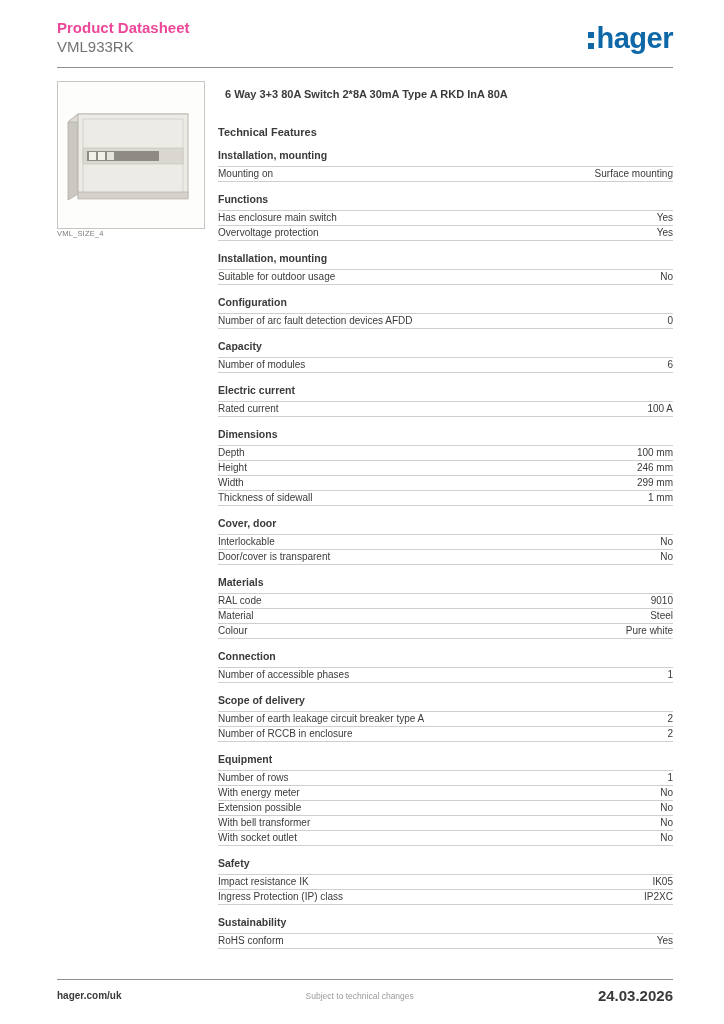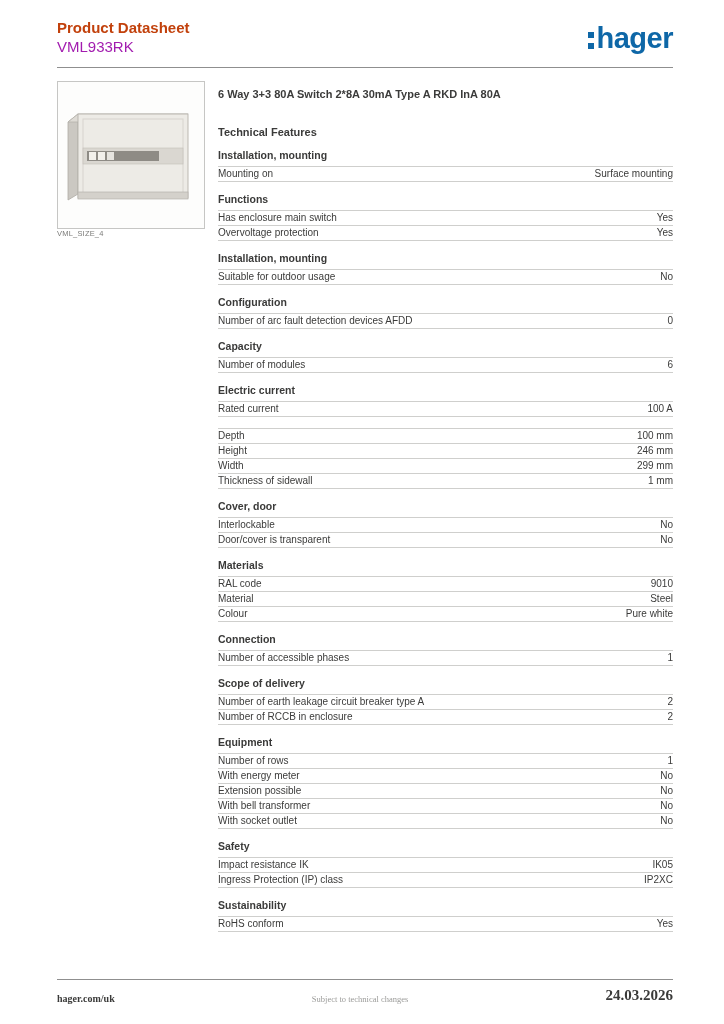--- a/index.html
+++ b/index.html
@@ -2,53 +2,53 @@
 <html><head>
 <meta charset="utf-8">
 <style>
   * { margin: 0; padding: 0; box-sizing: border-box; }
   html, body { width: 724px; height: 1024px; background: #ffffff; }
   body { font-family: "Liberation Sans", sans-serif; color: #3b3b3a; }
   .page { position: relative; width: 724px; height: 1024px; padding: 18px 51px 0 57px; background: #fff; }
 
   
   .header { display: flex; justify-content: space-between; align-items: flex-start; }
-  .header h1 { font-size: 15px; line-height: 19px; font-weight: bold; color: #c2410c; }
-  .subtitle { font-size: 15px; line-height: 19px; font-weight: normal; color: #a21caf; }
+  .header h1 { font-size: 15px; line-height: 19px; font-weight: bold; color: #ec4899; }
+  .subtitle { font-size: 15px; line-height: 19px; font-weight: normal; color: #737373; }
   .logo { display: flex; align-items: center; margin-top: 6px; }
   .logo-colon { display: inline-flex; flex-direction: column; gap: 5px; margin-right: 3px; margin-top: 4px; }
   .logo-colon i { display: block; width: 6px; height: 6px; }
   .logo-text { font-size: 29px; line-height: 29px; font-weight: bold; letter-spacing: -0.5px; }
   .header-rule { margin-top: 11px; border-top: 1px solid #8f8f8f; }
 
   
   .content { display: flex; margin-top: 13px; }
   .left-col { width: 148px; flex: 0 0 148px; }
   .product-image { width: 148px; height: 148px; border: 1px solid #c6c6c4; background: #fdfdfc; }
   .image-caption { font-size: 7.5px; color: #7b7b79; letter-spacing: 0.2px; }
   .right-col { flex: 1; margin-left: 13px; min-width: 0; }
 
-  .product-title { font-size: 11px; font-weight: bold; line-height: 13px; margin-top: 7px; }
+  .product-title { font-size: 11px; font-weight: bold; line-height: 13px; margin-top: 7px; margin-left: 7px; }
   .features-heading { font-size: 11px; font-weight: bold; margin-top: 25px; }
 
   
   #sections { margin-top: 2px; }
   .spec-section { margin-top: 11px; }
   .section-heading { font-size: 10.5px; font-weight: bold; line-height: 12px; margin-bottom: 5px; color: #3a3a39; }
   .spec-row { display: flex; justify-content: space-between; align-items: baseline;
               font-size: 10px; line-height: 11px; padding: 1px 0 2px;
               border-bottom: 1px solid #cfcfcd; }
   .spec-row:first-child { border-top: 1px solid #cfcfcd; }
   .row-label { color: #3b3b3a; }
   .row-value { color: #3b3b3a; text-align: right; white-space: nowrap; padding-left: 10px; }
 
   
   .footer { position: absolute; left: 57px; right: 51px; bottom: 20px; }
   .footer-rule { border-top: 1px solid #8f8f8f; }
-  .footer-row { display: flex; justify-content: space-between; align-items: flex-end; margin-top: 7px; font-family: Liberation Serif, serif; }
+  .footer-row { display: flex; justify-content: space-between; align-items: center; margin-top: 7px; }
   .f-left { font-size: 10px; font-weight: bold; color: #3a3a39; }
   .f-center { font-size: 8.5px; color: #9b9b99; }
   .f-right { font-size: 15px; font-weight: bold; color: #3a3a39; }
 </style>
 </head>
 <body>
 
 <div class="page">
 
   <header class="header">
@@ -157,20 +157,21 @@
     <h3 class="section-heading">Electric current</h3>
     <div class="rows">
   <div class="spec-row">
     <span class="row-label">Rated current</span>
     <span class="row-value">100 A</span>
   </div>
 </div>
   </section>
 
   <section class="spec-section">
+    <h3 class="section-heading">Dimensions</h3>
     <div class="rows">
   <div class="spec-row">
     <span class="row-label">Depth</span>
     <span class="row-value">100 mm</span>
   </div>
 
   <div class="spec-row">
     <span class="row-label">Height</span>
     <span class="row-value">246 mm</span>
   </div>

